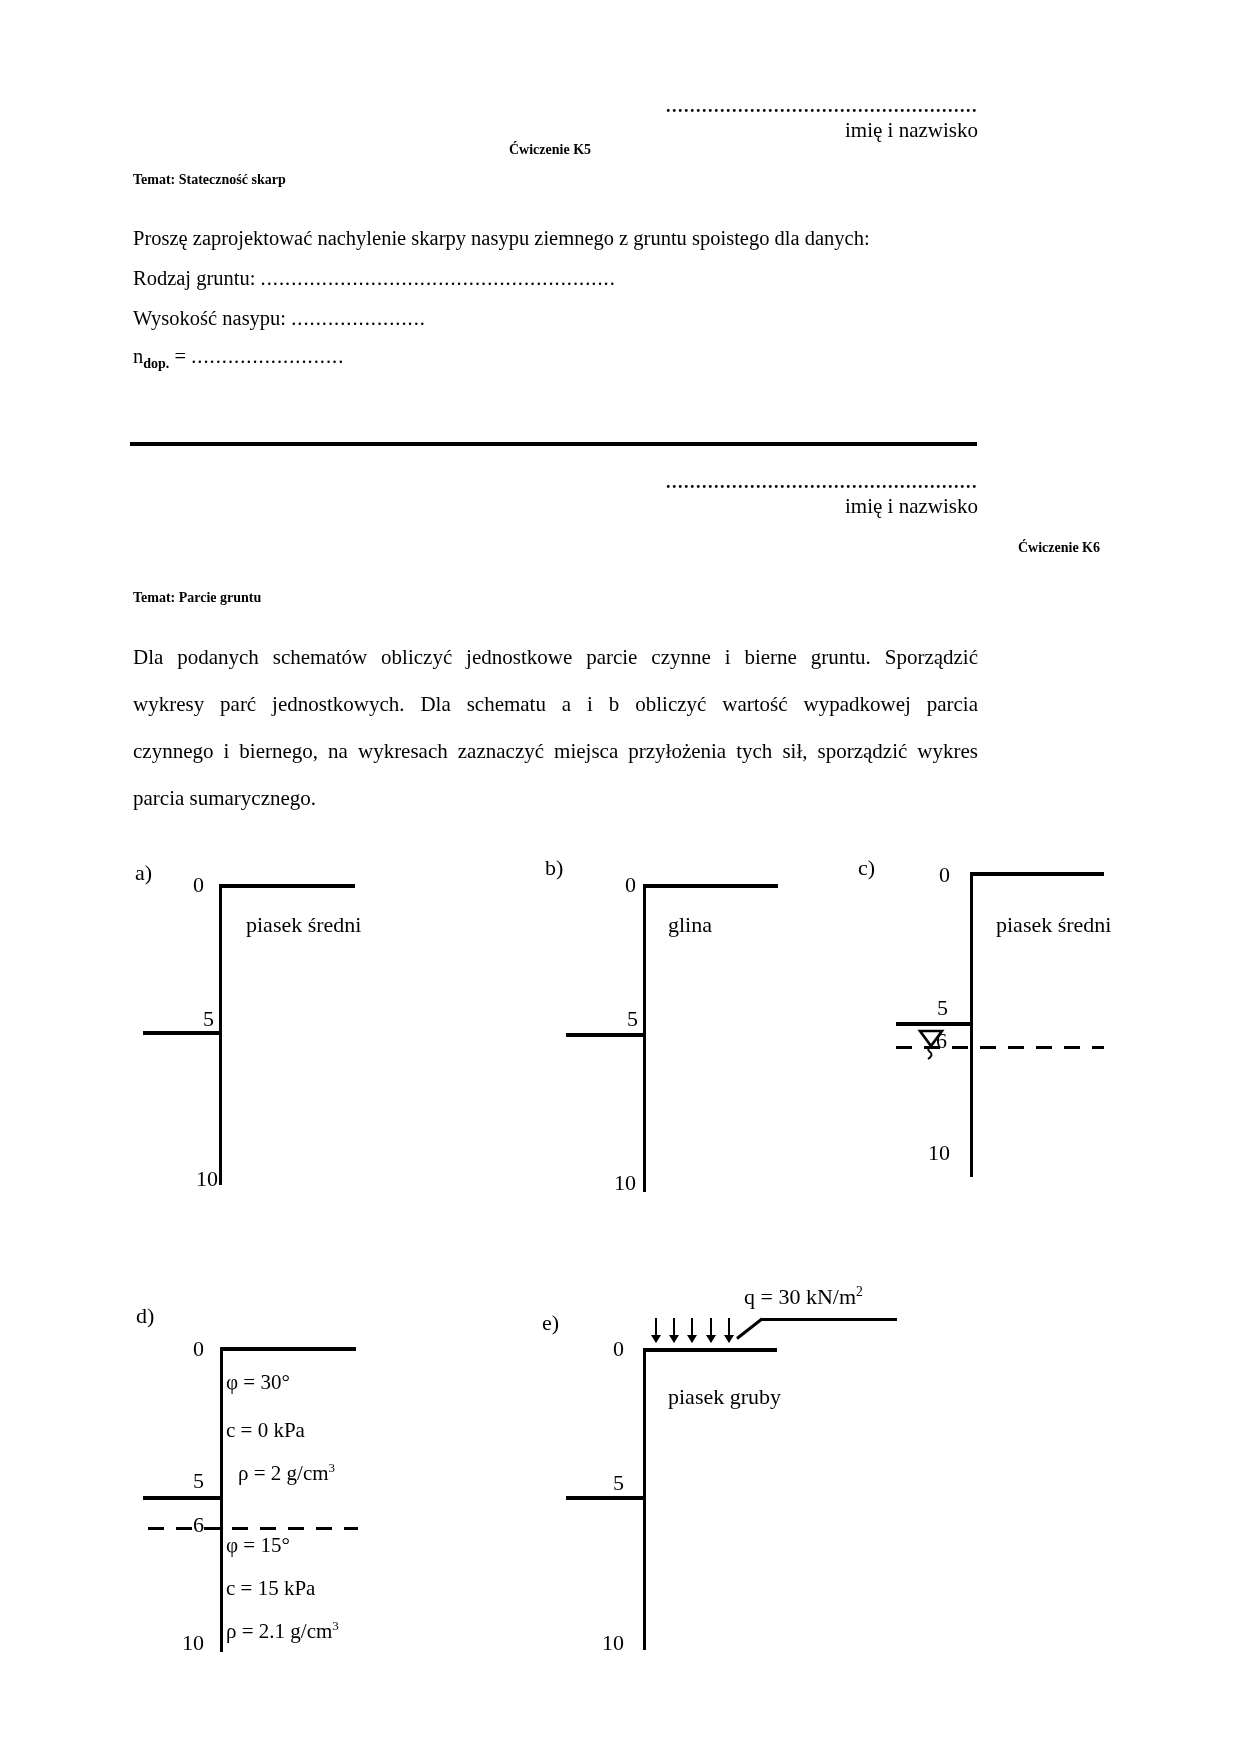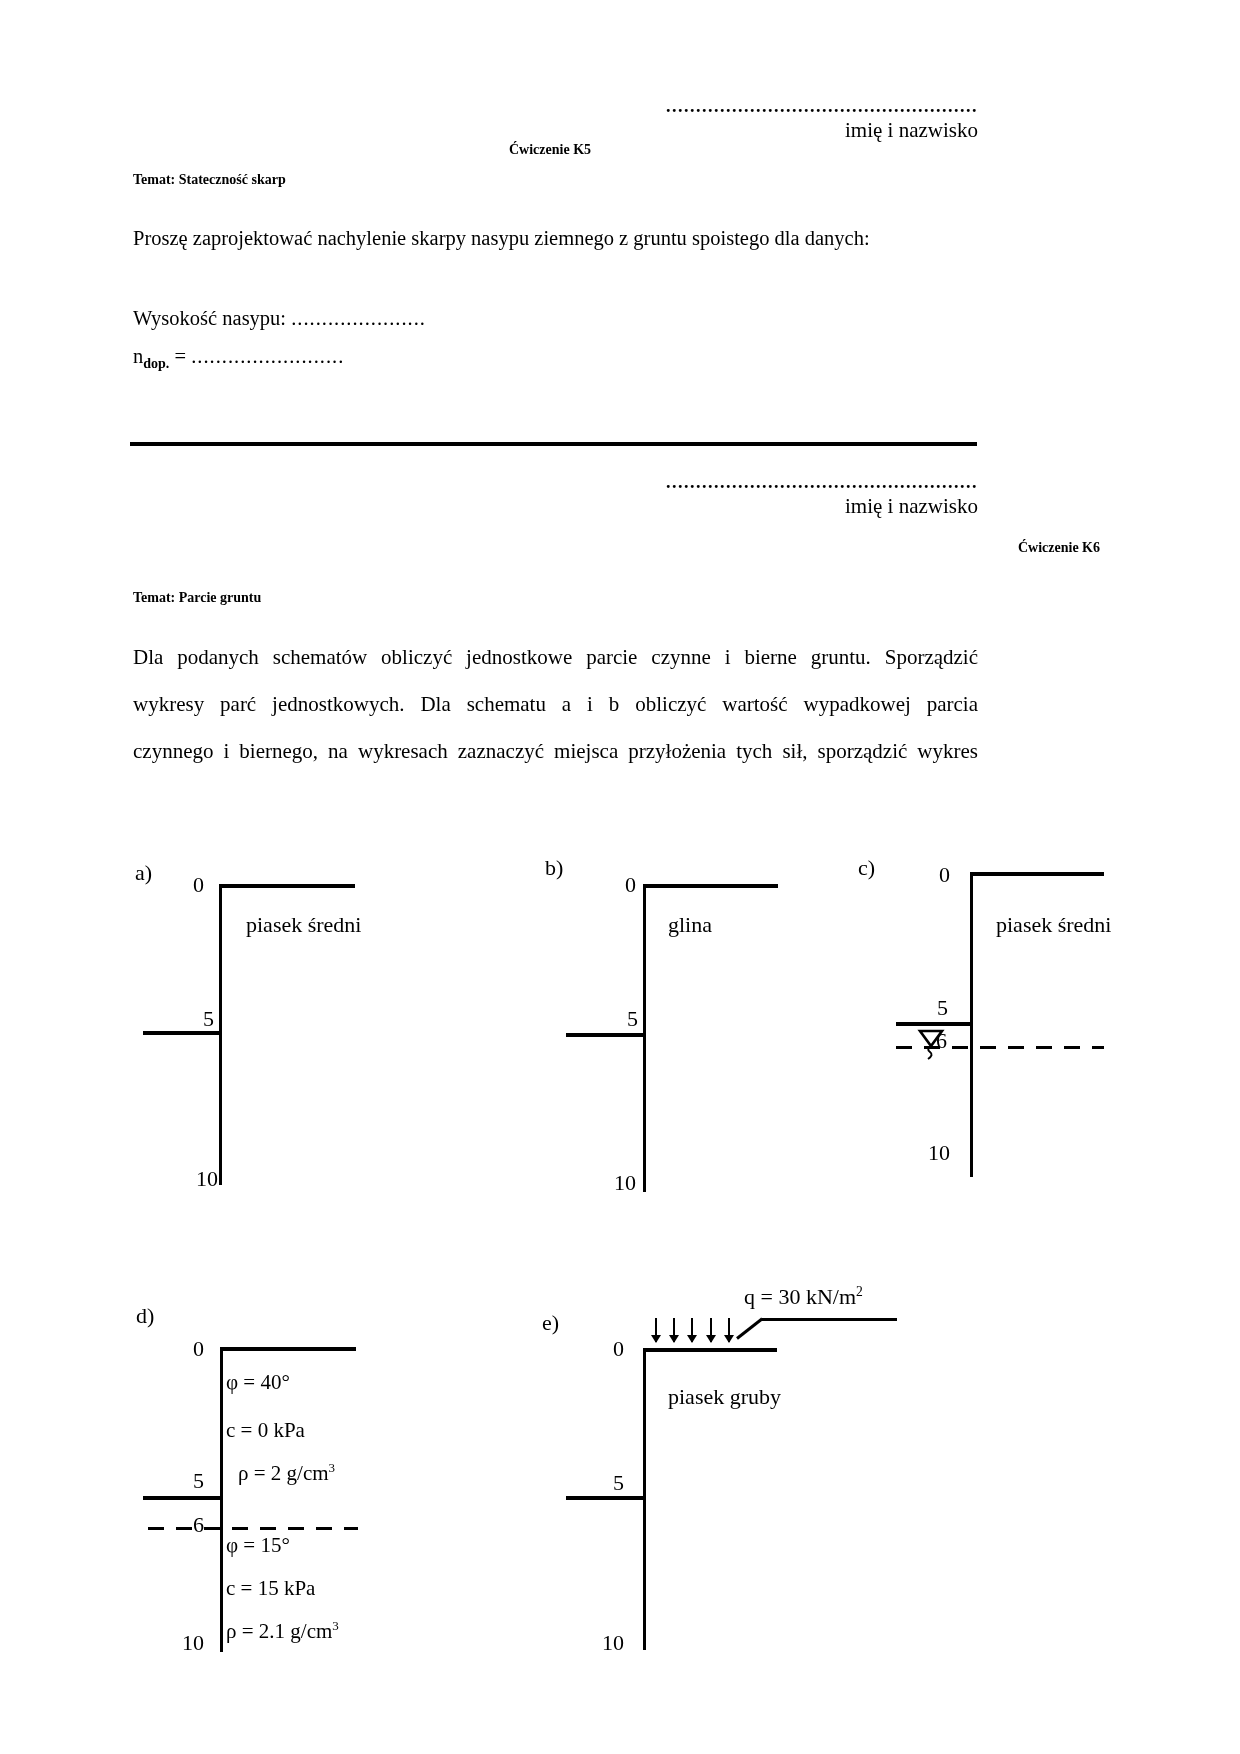--- a/index.html
+++ b/index.html
@@ -40,20 +40,24 @@
 
   <div class="abs sig-dots" style="left:640px;top:96px;width:338px;text-align:right;">....................................................</div>
   <div class="abs sig-label" style="left:640px;top:118px;width:338px;text-align:right;">imię i nazwisko</div>
 
   <div class="abs title" style="left:0;top:142px;width:1100px;text-align:center;">Ćwiczenie K5</div>
 
   <div class="abs title" style="left:133px;top:172px;">Temat: Stateczność skarp</div>
 
   <div class="abs body-text" style="left:133px;top:226px;width:860px;">Proszę zaprojektować nachylenie skarpy nasypu ziemnego z gruntu spoistego dla danych:</div>
 
+  <div class="abs body-text" style="left:133px;top:266px;white-space:nowrap;">
+    <span>Rodzaj gruntu:</span>
+    <span class="dots">..........................................................</span>
+  </div>
 
   <div class="abs body-text" style="left:133px;top:306px;white-space:nowrap;">
     <span>Wysokość nasypu:</span>
     <span class="dots">......................</span>
   </div>
 
   <div class="abs body-text" style="left:133px;top:344px;white-space:nowrap;">
     <span>n</span><sub class="ndop">dop.</sub><span> = </span><span class="dots">.........................</span>
   </div>
 
@@ -63,20 +67,21 @@
   <div class="abs sig-label" style="left:640px;top:494px;width:338px;text-align:right;">imię i nazwisko</div>
 
   <div class="abs title" style="left:0;top:540px;width:1100px;text-align:right;">Ćwiczenie K6</div>
 
   <div class="abs title" style="left:133px;top:590px;">Temat: Parcie gruntu</div>
 
   <div class="abs" style="left:133px;top:634px;width:845px;">
     <div class="jline">Dla podanych schematów obliczyć jednostkowe parcie czynne i bierne gruntu. Sporządzić</div>
     <div class="jline">wykresy parć jednostkowych. Dla schematu a i b obliczyć wartość wypadkowej parcia</div>
     <div class="jline">czynnego i biernego, na wykresach zaznaczyć miejsca przyłożenia tych sił, sporządzić wykres</div>
+    <div class="jline-last">parcia sumarycznego.</div>
   </div>
 
   <div class="dtag" style="left:135px;top:860px;">a)</div>
   <div class="dlabel" style="left:160px;top:872px;">0</div>
   <div class="vline" style="left:219px;top:884px;height:301px;"></div>
   <div class="hline" style="left:219px;top:884px;width:136px;"></div>
   <div class="soil" style="left:226px;top:912px;">piasek średni</div>
   <div class="dlabel" style="left:170px;top:1006px;">5</div>
   <div class="hline" style="left:143px;top:1031px;width:79px;"></div>
   <div class="dlabel" style="left:174px;top:1166px;">10</div>
@@ -102,21 +107,21 @@
     <path d="M14 17 q-5 3 -1 6 q4 3 -2 7" fill="none" stroke="#000" stroke-width="2"></path>
   </svg>
   <div class="dtag" style="left:936px;top:1028px;">6</div>
   <div class="dashline" style="left:896px;top:1046px;width:208px;"></div>
   <div class="dlabel" style="left:906px;top:1140px;">10</div>
 
   <div class="dtag" style="left:136px;top:1303px;">d)</div>
   <div class="dlabel" style="left:160px;top:1336px;">0</div>
   <div class="vline" style="left:220px;top:1347px;height:305px;"></div>
   <div class="hline" style="left:220px;top:1347px;width:136px;"></div>
-  <div class="param" style="left:226px;top:1370px;">φ = 40°</div>
+  <div class="param" style="left:226px;top:1370px;">φ = 30°</div>
   <div class="param" style="left:226px;top:1418px;">c = 0 kPa</div>
   <div class="param" style="left:226px;top:1460px;margin-left:12px;"><span>ρ = 2 g/cm</span><sup>3</sup>
   </div>
   <div class="dlabel" style="left:160px;top:1468px;">5</div>
   <div class="hline" style="left:143px;top:1496px;width:80px;"></div>
   <div class="dlabel" style="left:160px;top:1512px;">6</div>
   <div class="dashline" style="left:148px;top:1527px;width:210px;"></div>
   <div class="param" style="left:226px;top:1533px;">φ = 15°</div>
   <div class="param" style="left:226px;top:1576px;">c = 15 kPa</div>
   <div class="param" style="left:226px;top:1618px;text-align:right;"><span>ρ = 2.1 g/cm</span><sup>3</sup>

